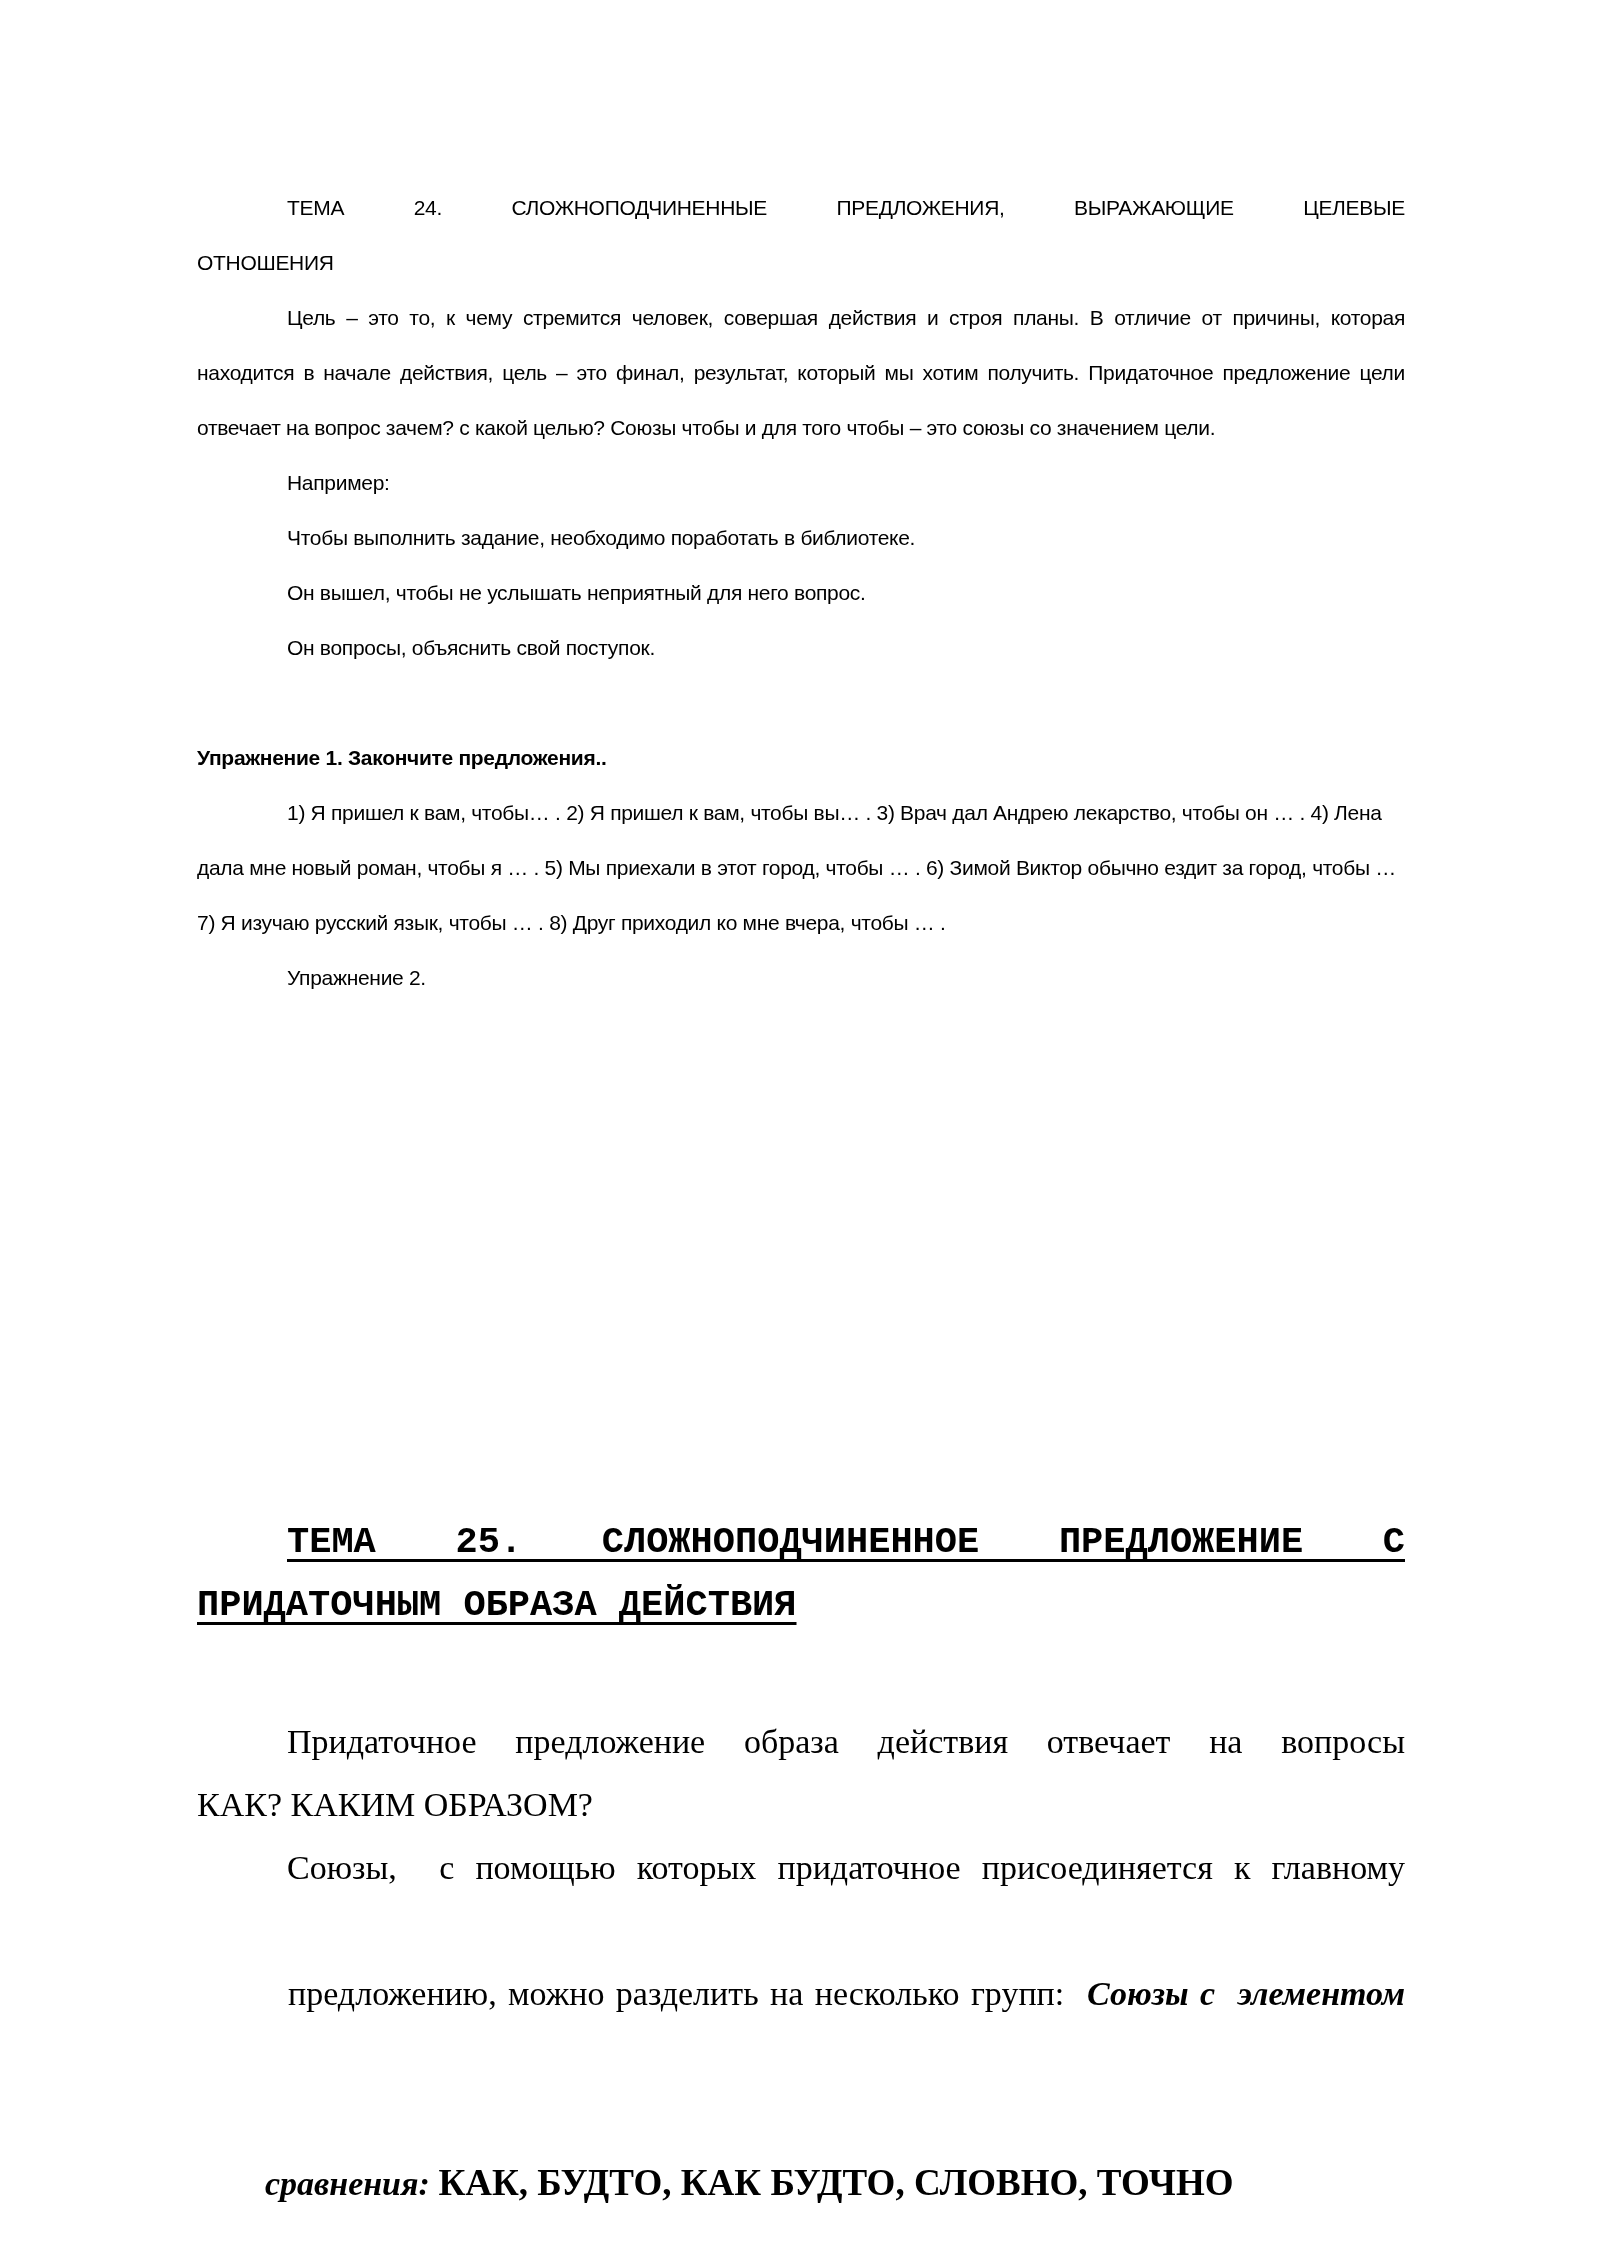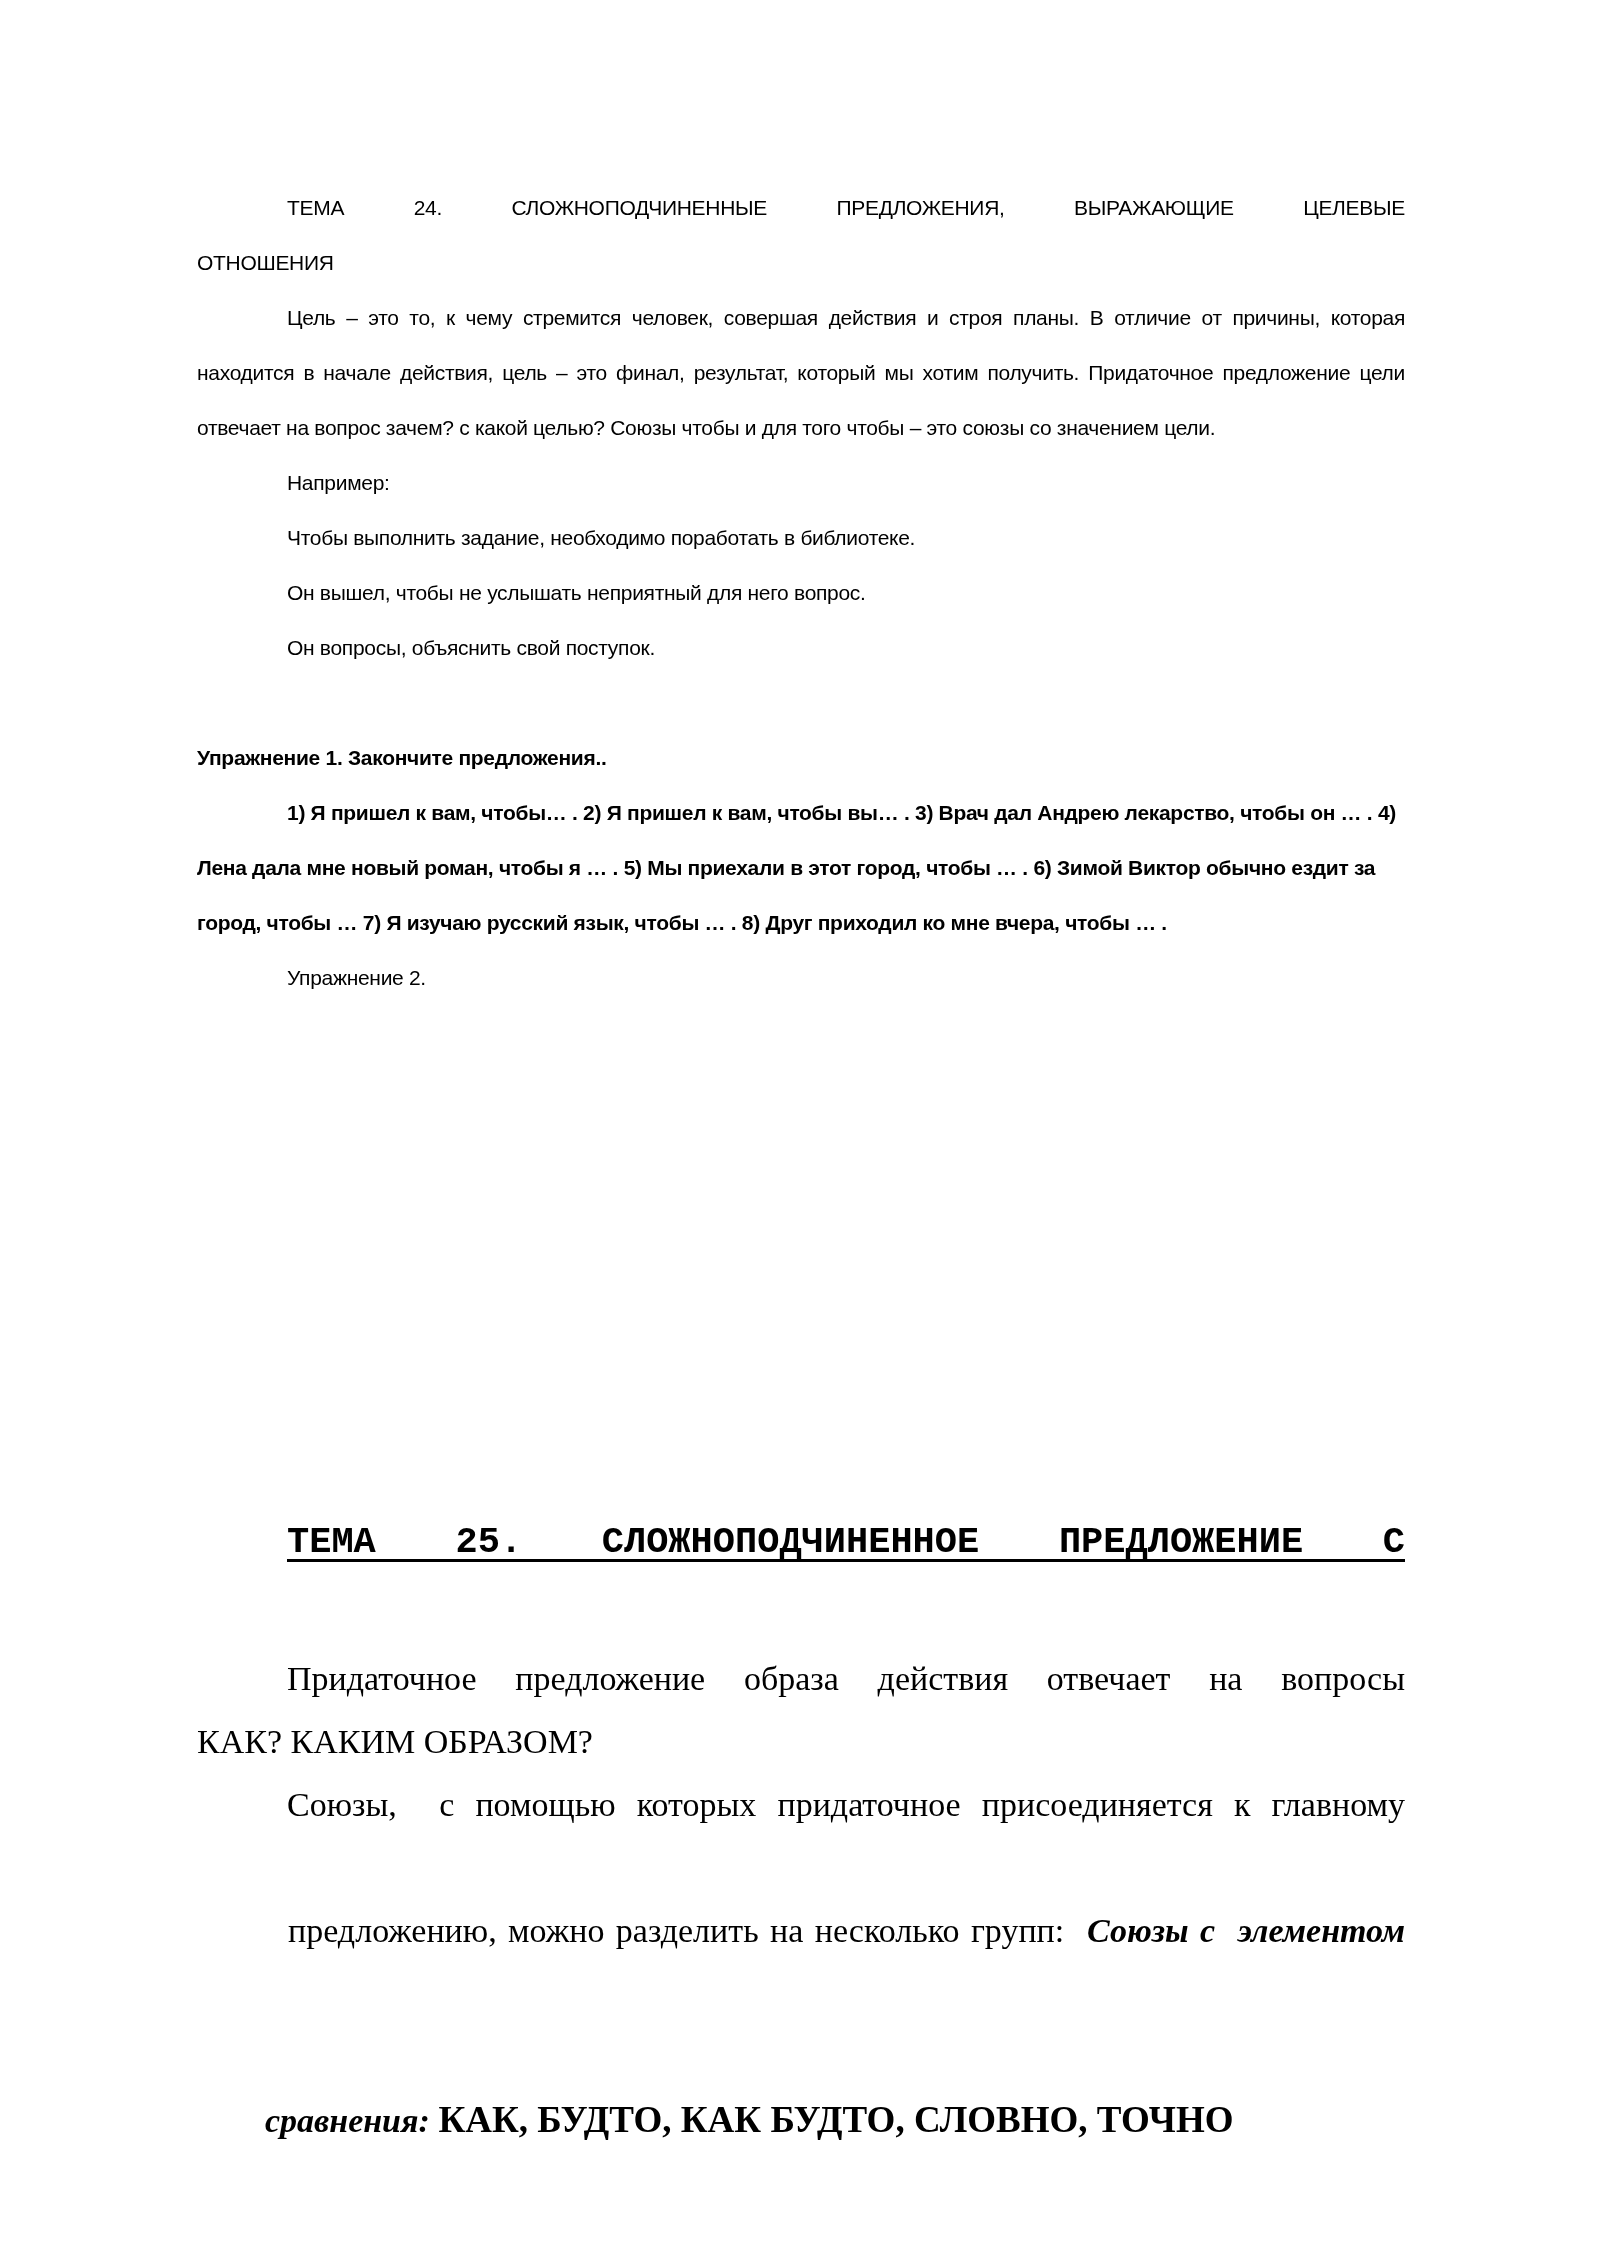--- a/index.html
+++ b/index.html
@@ -38,21 +38,20 @@
   .indent { padding-left: 90px; }
   .para-flow {
     text-align: justify;
     text-indent: 90px;
     white-space: pre-wrap;
   }
   .left-flow {
     text-align: left;
     text-indent: 90px;
     white-space: pre-wrap;
-    font-weight: bold;
   }
   .gap-top { margin-top: 55px; font-weight: bold; }
 
   
   .sec-manner {
     position: absolute;
     left: 197px;
     top: 1511px;
     width: 1208px;
     font-family: "Liberation Serif", serif;
@@ -100,20 +99,21 @@
 
     <div class="left-flow">1) Я пришел к вам, чтобы… . 2) Я пришел к вам, чтобы вы… . 3) Врач дал Андрею лекарство, чтобы он … . 4) Лена дала мне новый роман, чтобы я … . 5) Мы приехали в этот город, чтобы … . 6) Зимой Виктор обычно ездит за город, чтобы … 7) Я изучаю русский язык, чтобы … . 8) Друг приходил ко мне вчера, чтобы … .</div>
 
     <div class="line indent">Упражнение 2.</div>
   </div>
 
   <div class="sec-manner">
 
     <div class="m-heading">
       <div class="line stretch indent">ТЕМА 25. СЛОЖНОПОДЧИНЕННОЕ ПРЕДЛОЖЕНИЕ С</div>
+      <div class="line">ПРИДАТОЧНЫМ ОБРАЗА ДЕЙСТВИЯ</div>
     </div>
 
     <div class="m-body">
       <div class="line stretch indent">Придаточное предложение образа действия отвечает на вопросы</div>
       <div class="line">КАК? КАКИМ ОБРАЗОМ?</div>
 
       <div class="line stretch indent">Союзы,  с помощью которых придаточное присоединяется к главному</div>
 
       <div class="line stretch">
         <span>предложению, можно разделить на несколько групп: </span><span class="b"> Союзы с  элементом</span>

